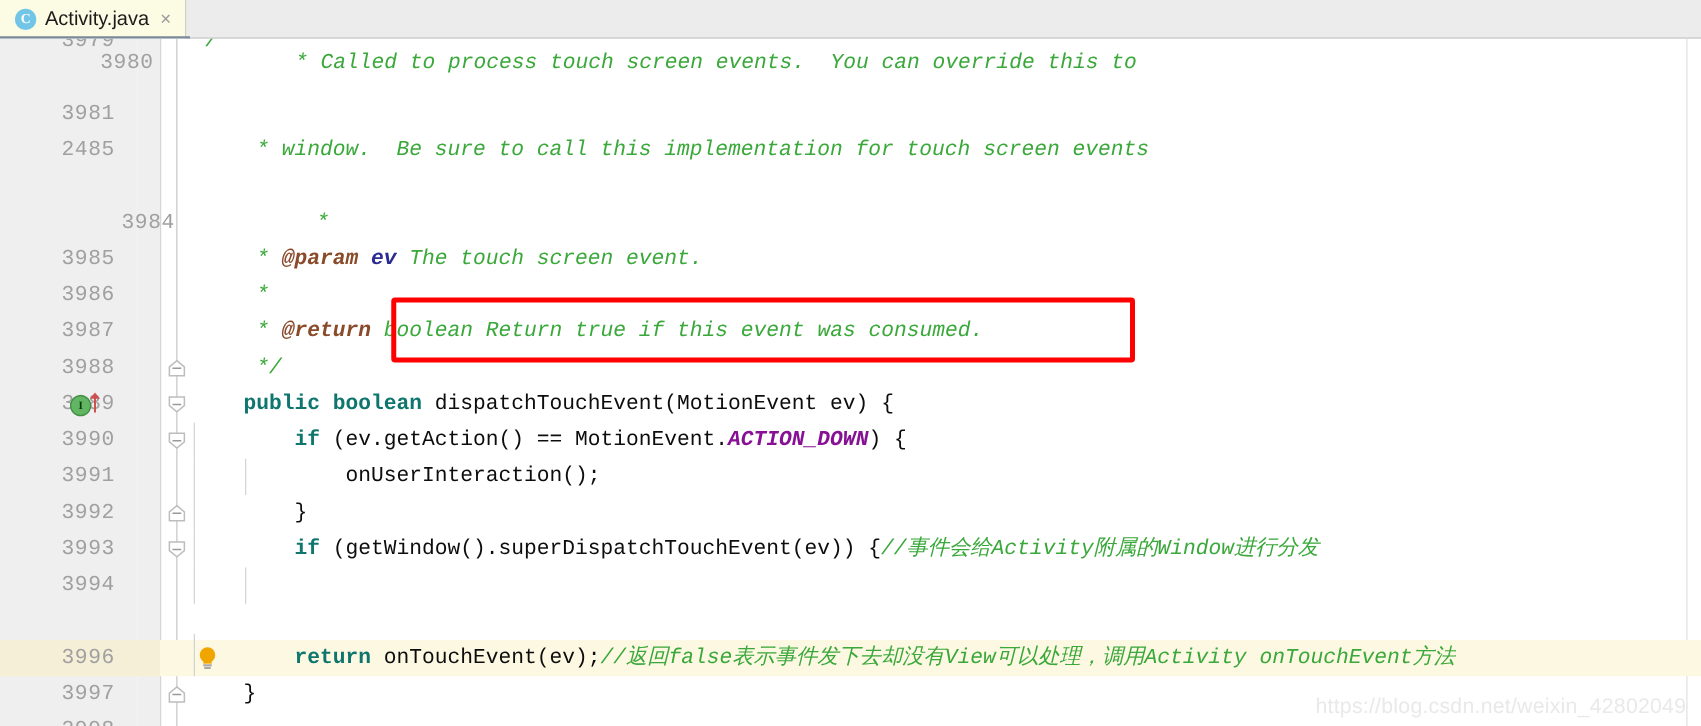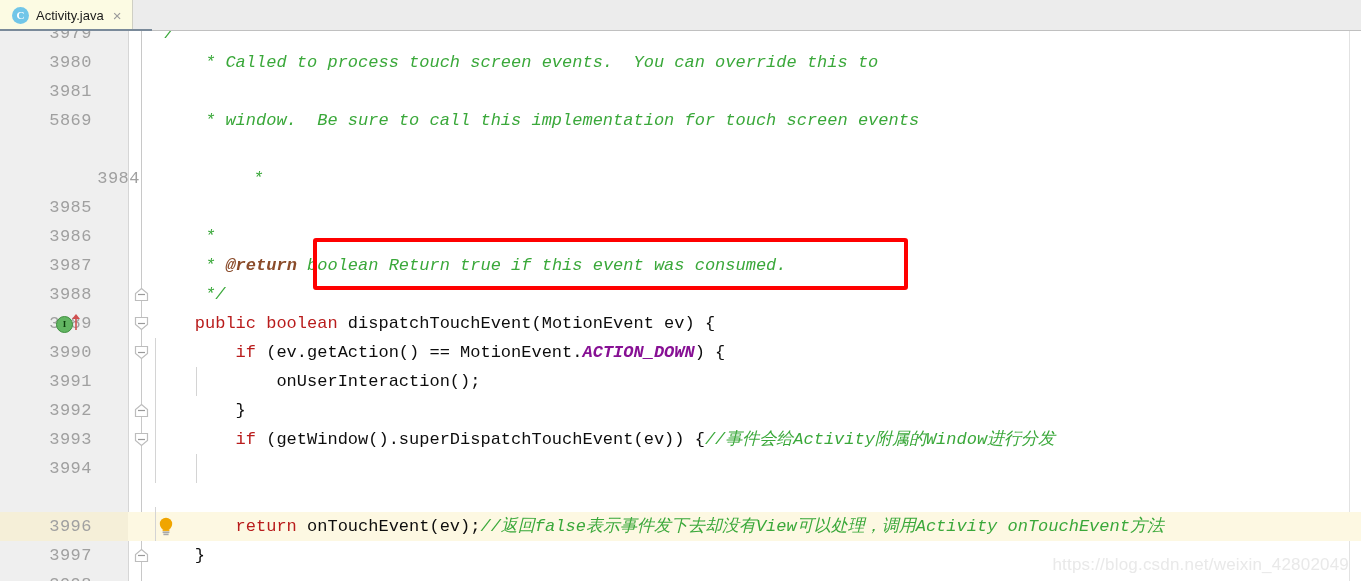--- a/index.html
+++ b/index.html
@@ -32,21 +32,21 @@
   }
   .tab-icon{
     width:17px;height:17px;border-radius:50%;
     background:#71c6e8;
     display:flex;align-items:center;justify-content:center;
     color:#ffffff;font-size:11px;font-weight:bold;line-height:1;
     font-family:"Liberation Serif", serif;
     flex:none;
   }
   .tab-title{
-    font-size:13px;color:#1b1b1b;white-space:nowrap;
+    font-size:16px;color:#1b1b1b;white-space:nowrap;
     font-family:"Liberation Sans", sans-serif;
   }
   .tab-close{
     font-size:15px;color:#9a9a9a;line-height:1;margin-left:2px;cursor:default;
   }
 
   
   .editor{
     position:absolute;left:0;top:31px;width:1361px;height:550px;
     background:#ffffff;overflow:hidden;
@@ -93,21 +93,21 @@
     position:absolute;left:154px;top:0;height:29px;line-height:29px;
     white-space:pre;
     font-family:"Liberation Mono","DejaVu Sans Mono",monospace;
     font-size:17px;color:#0d0d0d;
   }
 
   
   .cm   {color:#3aa83a;font-style:italic;}          
   .cmtag{color:#8a4b2a;font-style:italic;font-weight:bold;} 
   .cmref{color:#2b2b8f;font-style:italic;font-weight:bold;} 
-  .kw   {color:#b91c1c;font-weight:normal;}
+  .kw   {color:#0f766e;font-weight:bold;}
   .pl   {color:#0d0d0d;}
   .cst  {color:#871094;font-style:italic;font-weight:bold;} 
 
   
   .iguide{position:absolute;width:1px;background:#d4d4d4;}
 
   
   .fold{
     position:absolute;width:17px;height:17px;left:133px;
   }
@@ -162,37 +162,38 @@
     <div class="gutter-fold"></div>
     <div class="gutter-sep"></div>
     <div class="fold-spine"></div>
     <div class="right-margin"></div>
 
     <div class="rows" id="rows">
         <div class="row" style="top: -12px;">
           <div class="lineno">3979</div>
           <div class="code"><span class="cm"> /</span></div>
         </div>
-        <div class="row" style="top: 17px;">
+        <div class="row" style="top: 5px; margin-left: 31px;">
           <div class="lineno">3980</div>
           <div class="code"><span class="cm">     * Called to process touch screen events.  You can override this to</span></div>
         </div>
         <div class="row" style="top: 46px;">
           <div class="lineno">3981</div>
         </div>
         <div class="row" style="top: 75px;">
-          <div class="lineno">5869</div>
+          <div class="lineno">2485</div>
           <div class="code"><span class="cm">     * window.  Be sure to call this implementation for touch screen events</span></div>
         </div>
         <div class="row" style="top: 133px; margin-left: 48px;">
           <div class="lineno">3984</div>
           <div class="code"><span class="cm">     *</span></div>
         </div>
         <div class="row" style="top: 162px;">
           <div class="lineno">3985</div>
+          <div class="code"><span class="cm">     * </span><span class="cmtag">@param</span><span class="cm"> </span><span class="cmref">ev</span><span class="cm"> The touch screen event.</span></div>
         </div>
         <div class="row" style="top: 191px;">
           <div class="lineno">3986</div>
           <div class="code"><span class="cm">     *</span></div>
         </div>
         <div class="row" style="top: 220px;">
           <div class="lineno">3987</div>
           <div class="code"><span class="cm">     * </span><span class="cmtag">@return</span><span class="cm"> boolean Return true if this event was consumed.</span></div>
         </div>
         <div class="row" style="top: 249px;">

